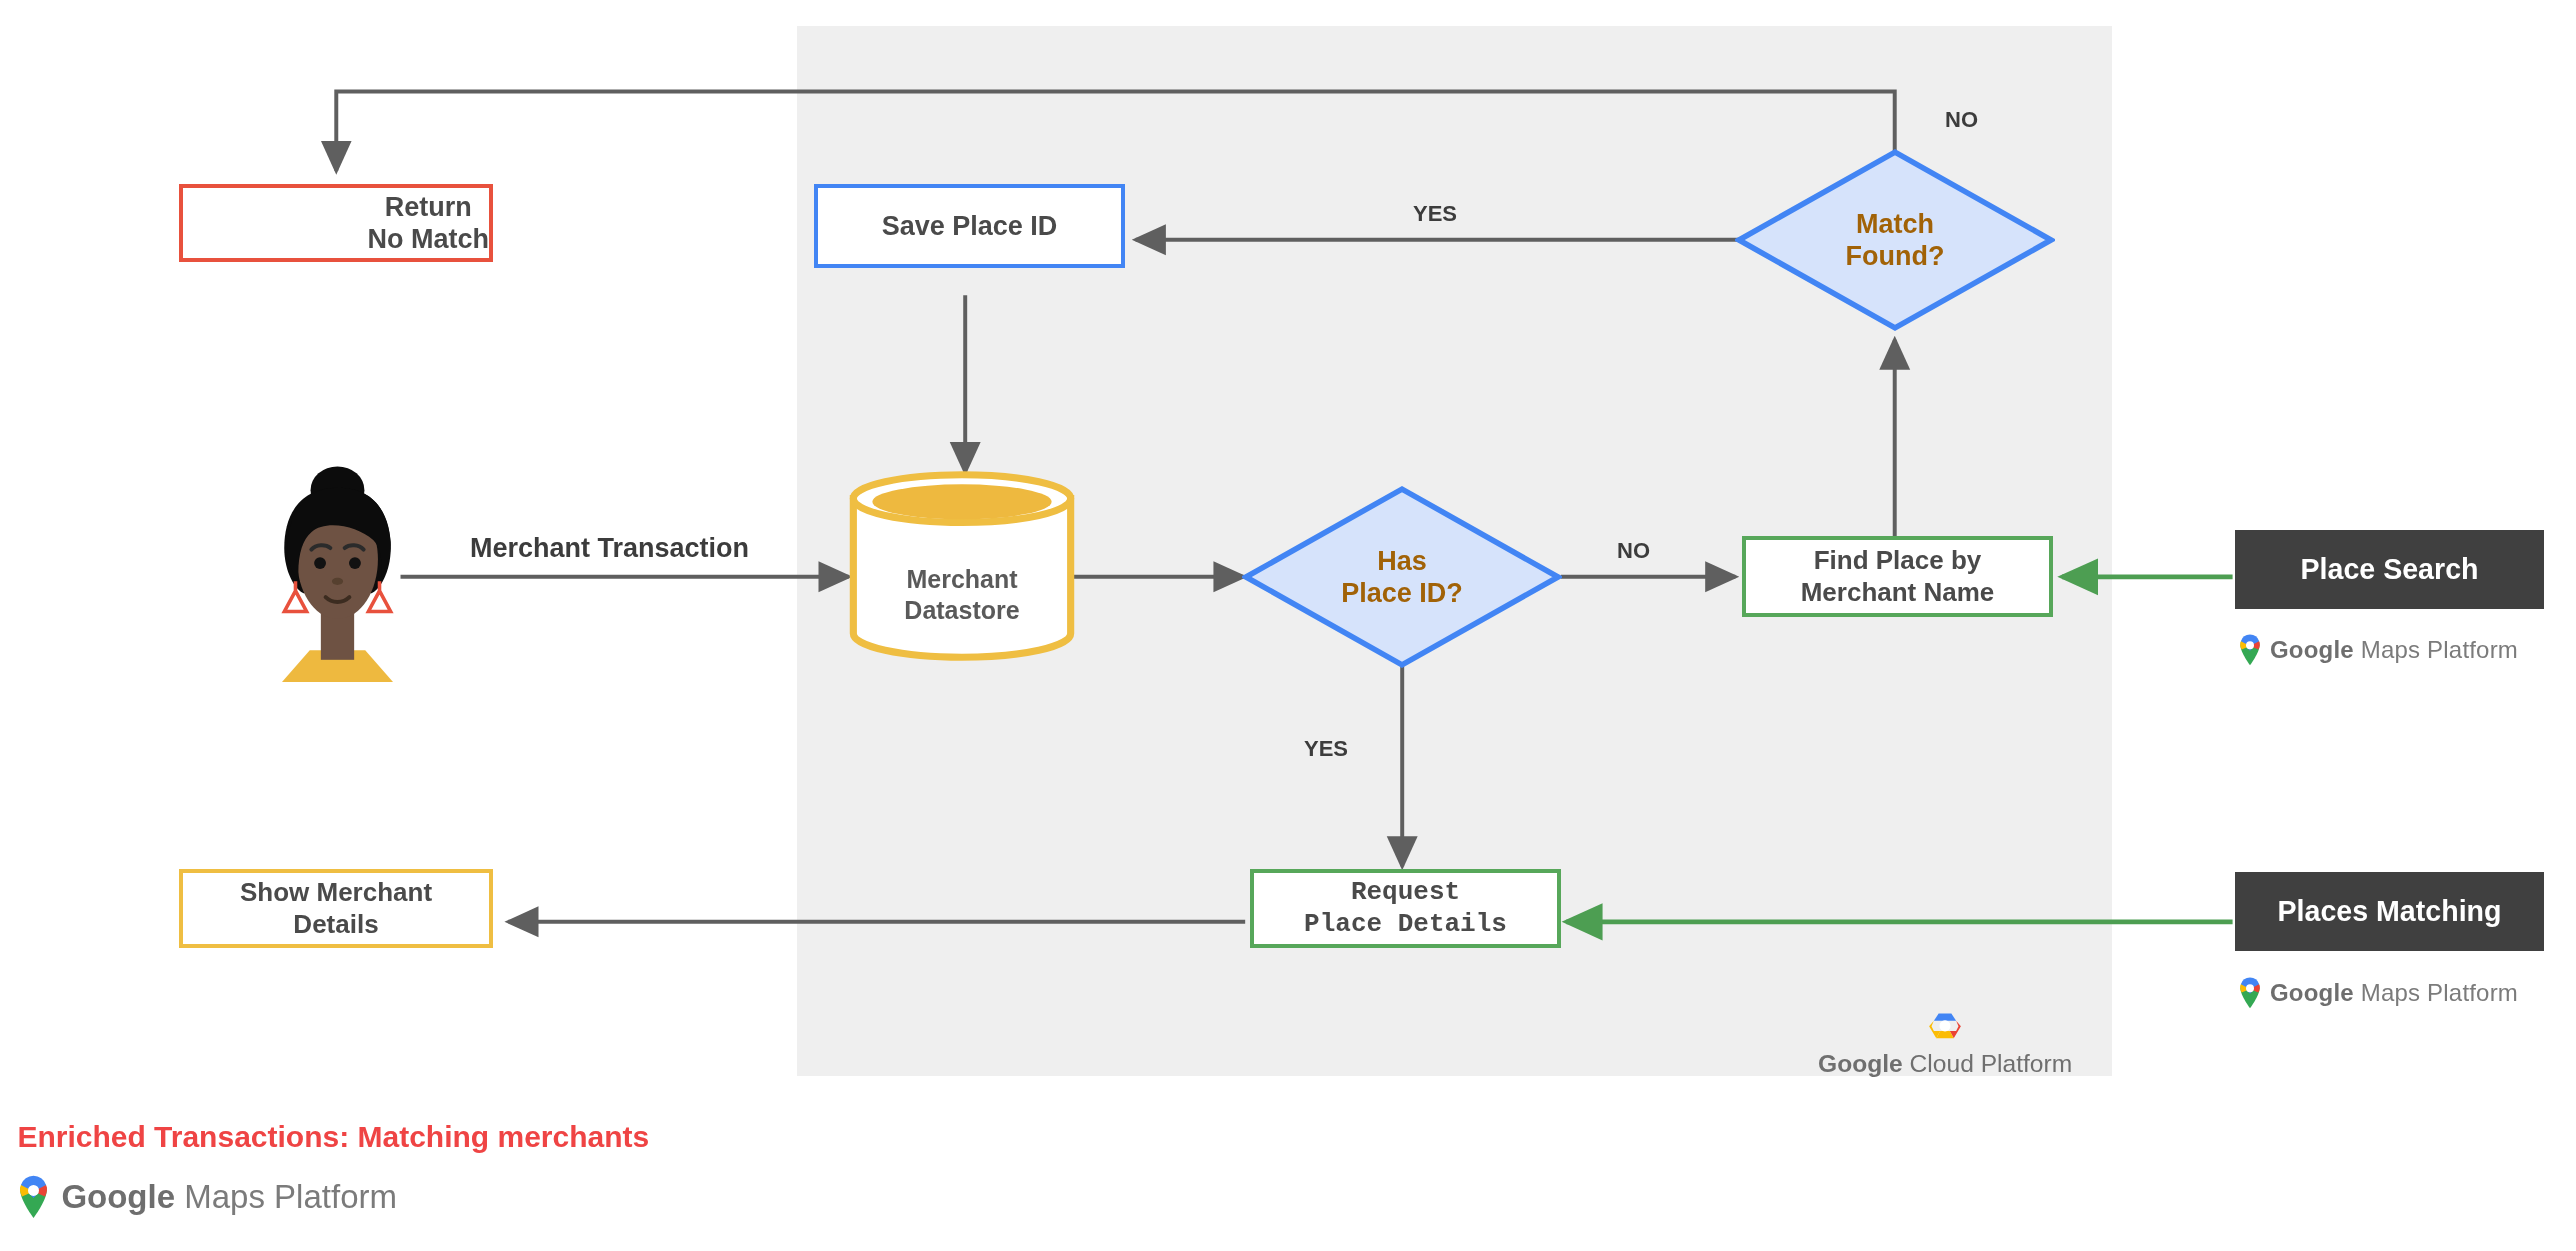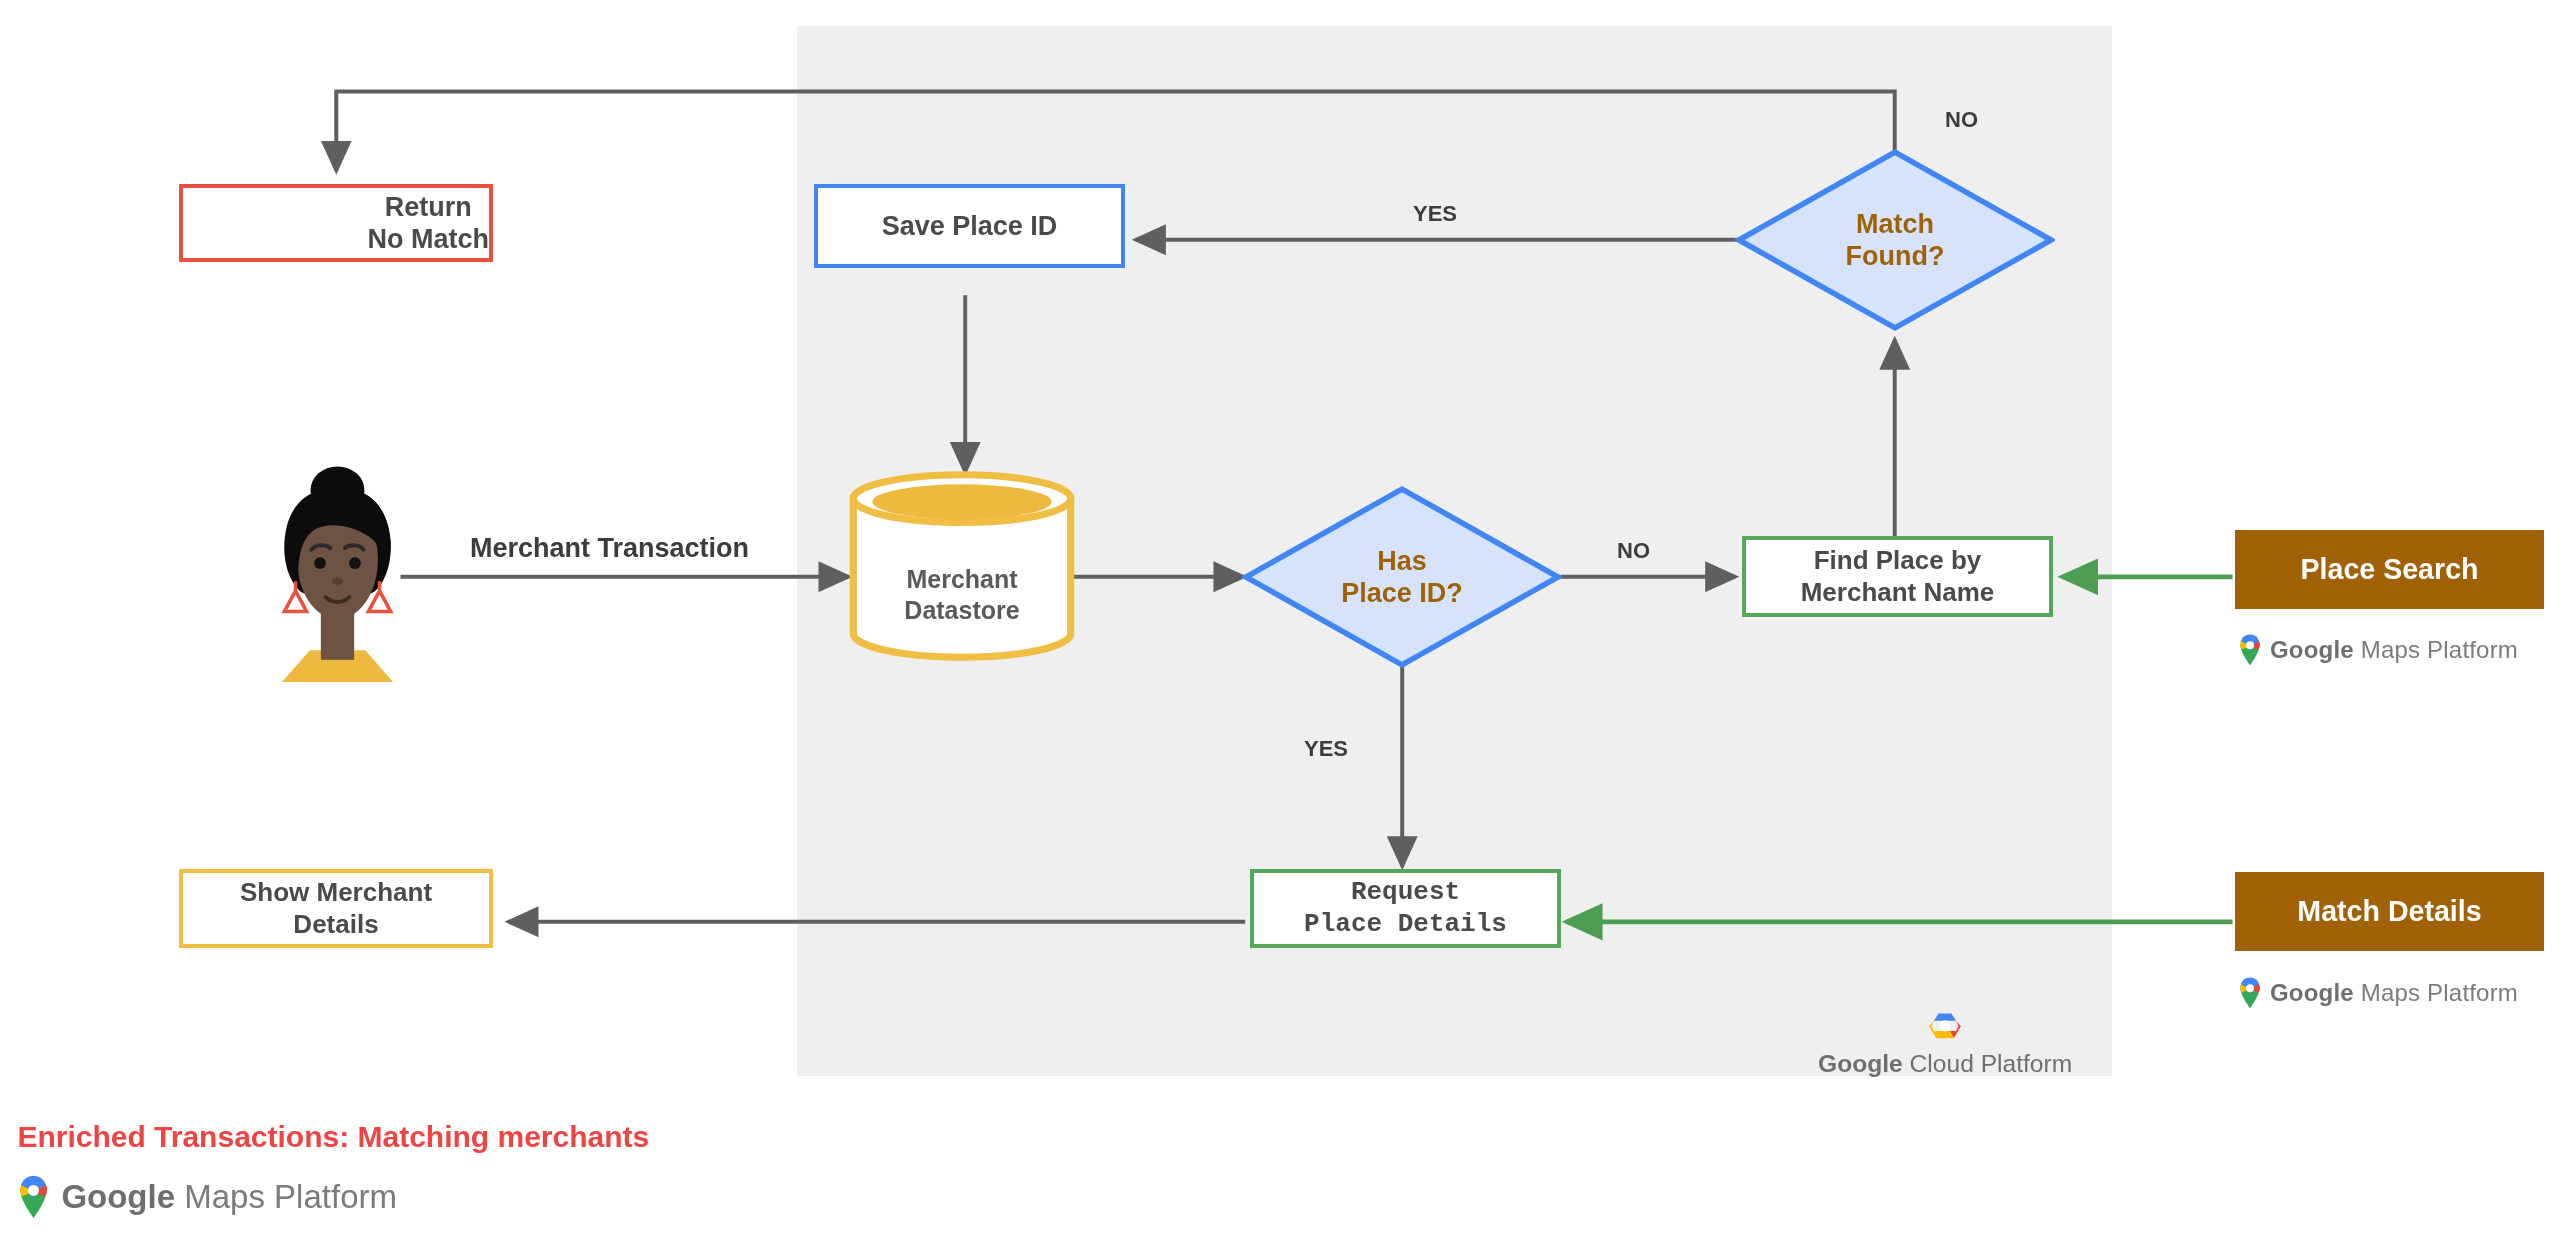--- a/index.html
+++ b/index.html
@@ -27,21 +27,21 @@
     line-height:1.2;
   }
   .fbox .lbl{display:block;white-space:pre-line;}
 
   .b-red{border:4.8px solid #e8513d;justify-content:flex-end;}
   .b-blue{border:4.8px solid #4285f4;}
   .b-green{border:4.8px solid #57a75a;justify-content:center;}
   .b-yellow{border:4.8px solid #efbe42;}
 
   .solid-green{
-    background:#a16207;color:#ffffff;border:none;
+    background:#404040;color:#ffffff;border:none;
     font-weight:bold;
   }
 
   
   .diamond{
     position:absolute;
     display:flex;align-items:center;justify-content:center;
   }
   .diamond svg{position:absolute;left:0;top:0;}
   .diamond .dlabel{
@@ -180,21 +180,21 @@
     </svg>
     <span class="txt"><b>Google</b><span> Maps Platform</span></span>
   </div>
 
   <div class="abs fbox b-green" style="left:1250px;top:869px;width:311px;height:79px;font-size:26px;font-family:Liberation Mono, monospace;">
     <span class="lbl">Request
 Place Details</span>
   </div>
 
   <div class="abs fbox solid-green" style="left:2235px;top:872px;width:309px;height:79px;font-size:28.6px;">
-    <span class="lbl">Match Details</span>
+    <span class="lbl">Places Matching</span>
   </div>
   <div class="gmp-logo" style="left:2238px;top:977px;">
     <svg width="24" height="32" viewBox="0 0 30 40">
       <path d="M15 39 C15 39 3 23 3 14 A12 12 0 0 1 27 14 C27 23 15 39 15 39 Z" fill="#34a853"></path>
       <path d="M3.6 9 A12 12 0 0 1 26.4 9 L15 21 Z" fill="#4285f4"></path>
       <path d="M3.6 9 C2 12 2.6 16 4.6 19.5 L15 15 Z" fill="#fbbc04"></path>
       <path d="M26.4 9 C28 12 27.4 16 25.4 19.5 L15 15 Z" fill="#ea4335"></path>
       <circle cx="15" cy="14" r="5" fill="#ffffff"></circle>
     </svg>
     <span class="txt"><b>Google</b><span> Maps Platform</span></span>

